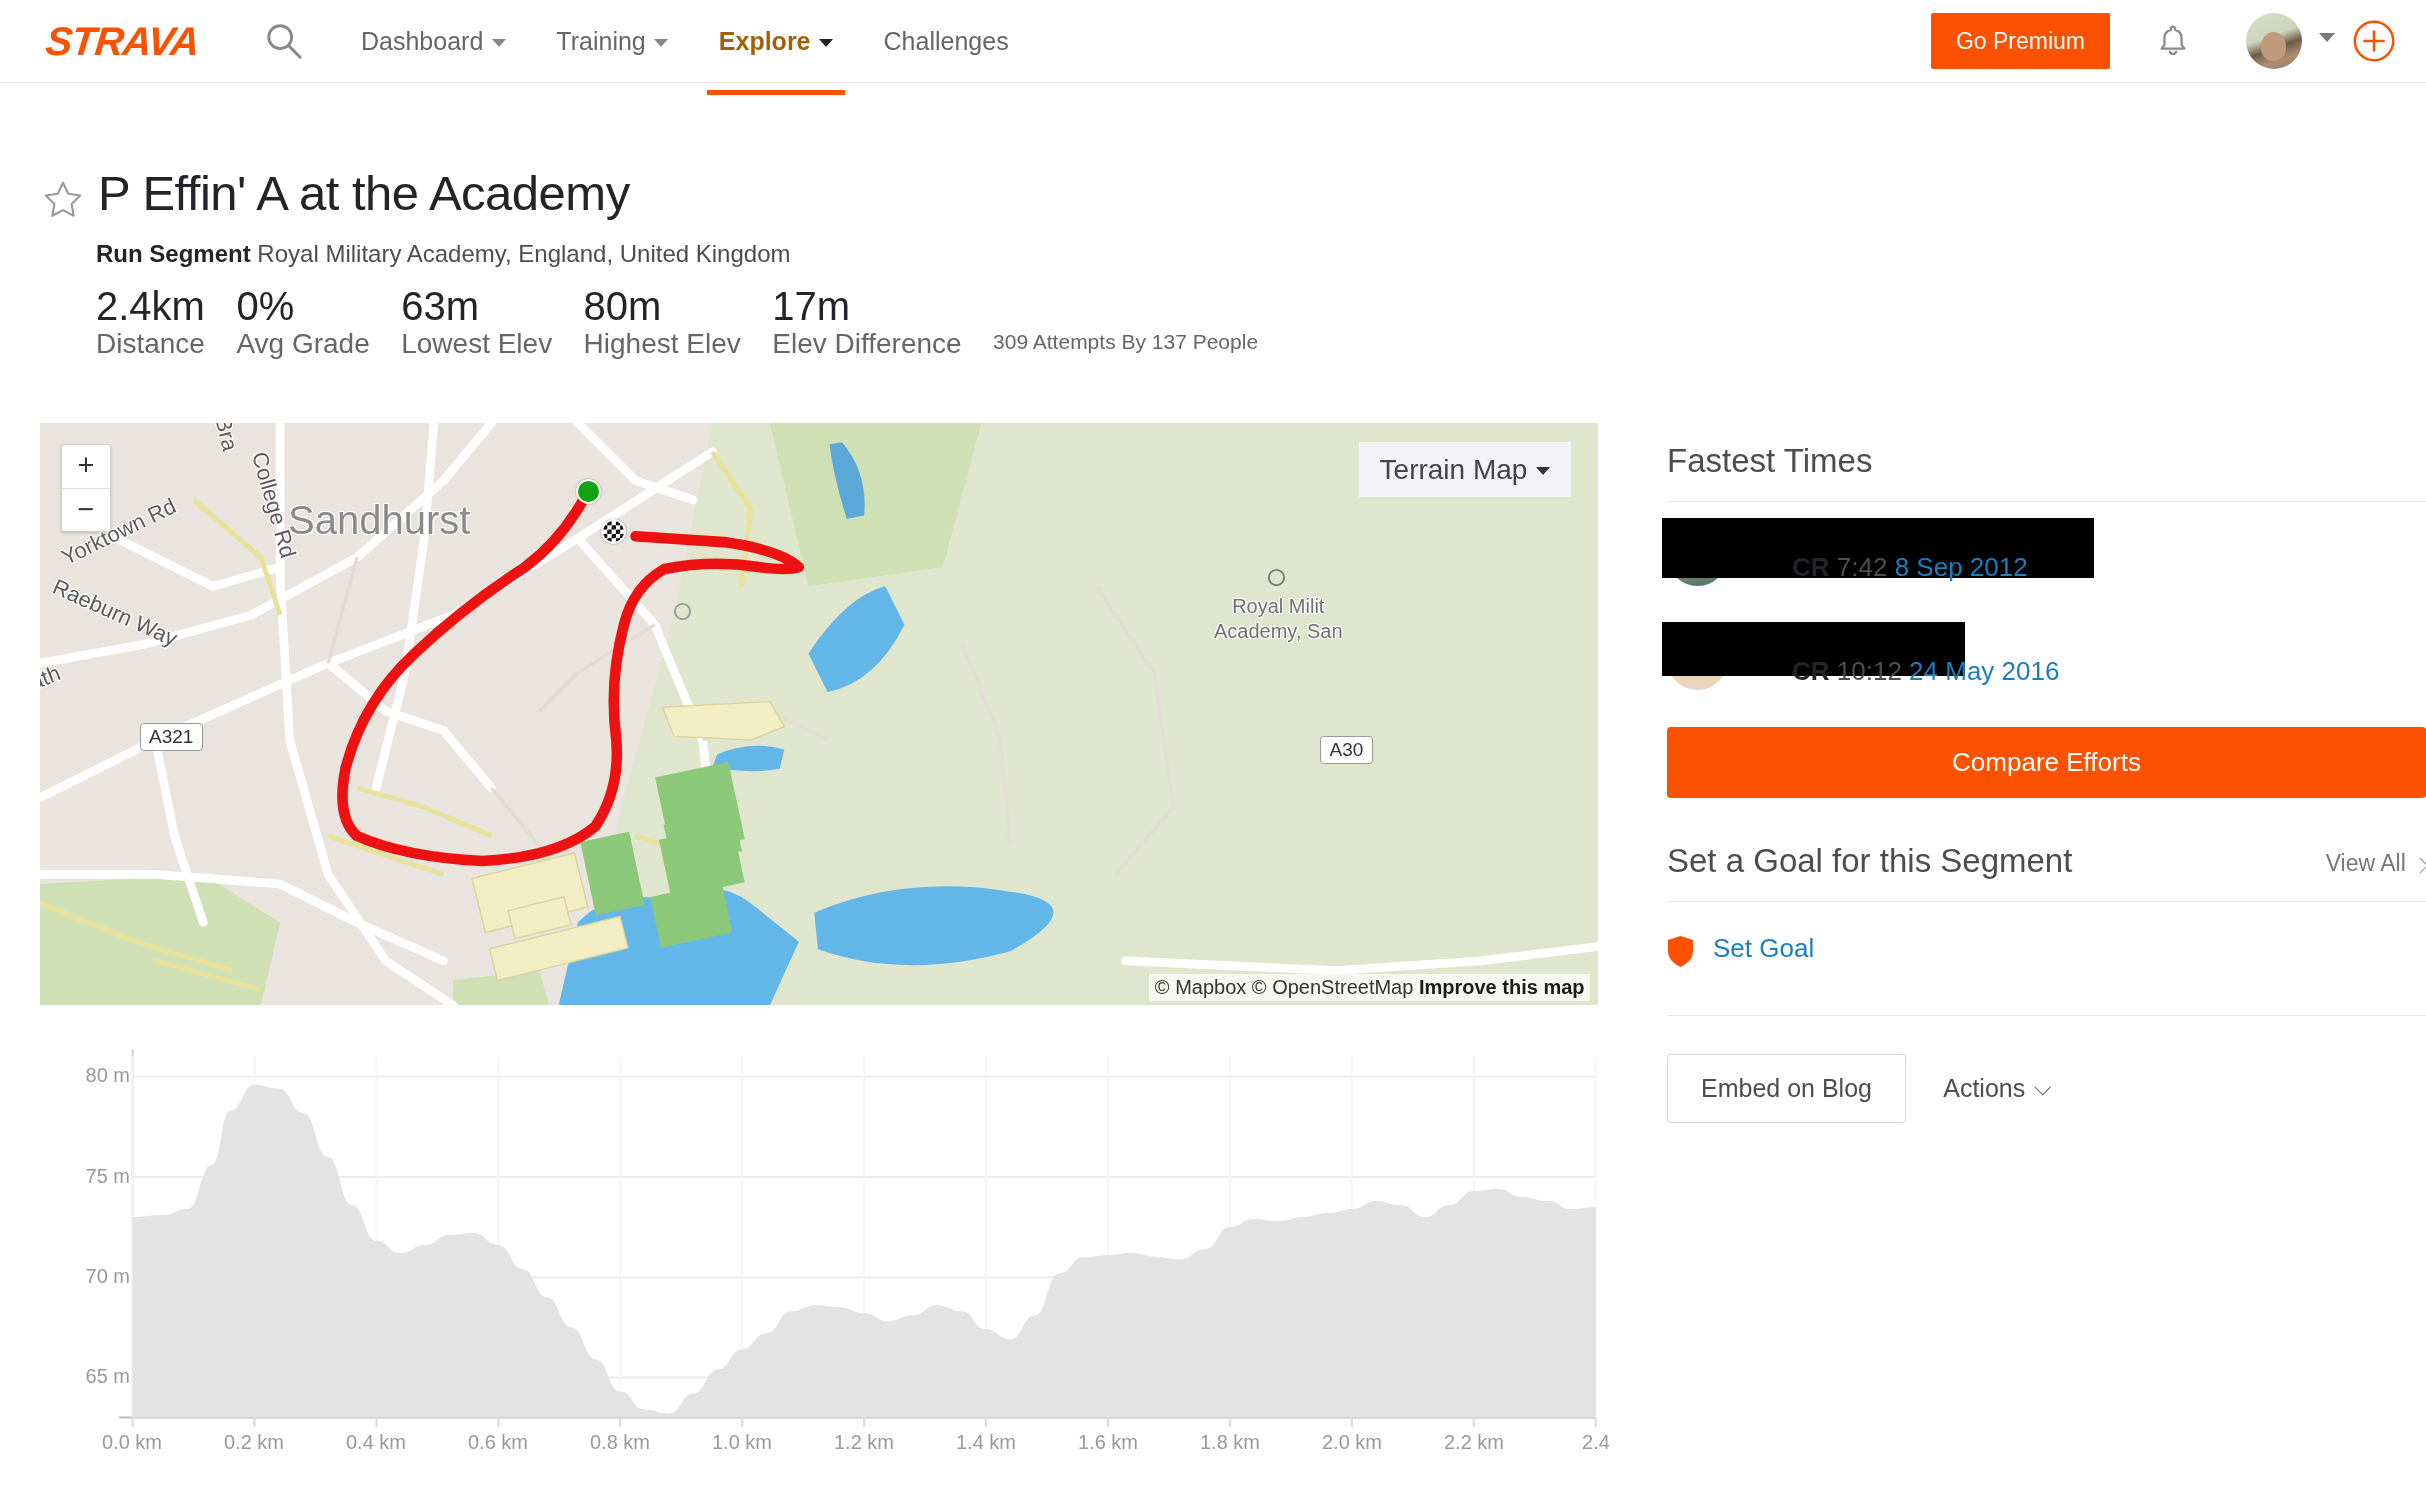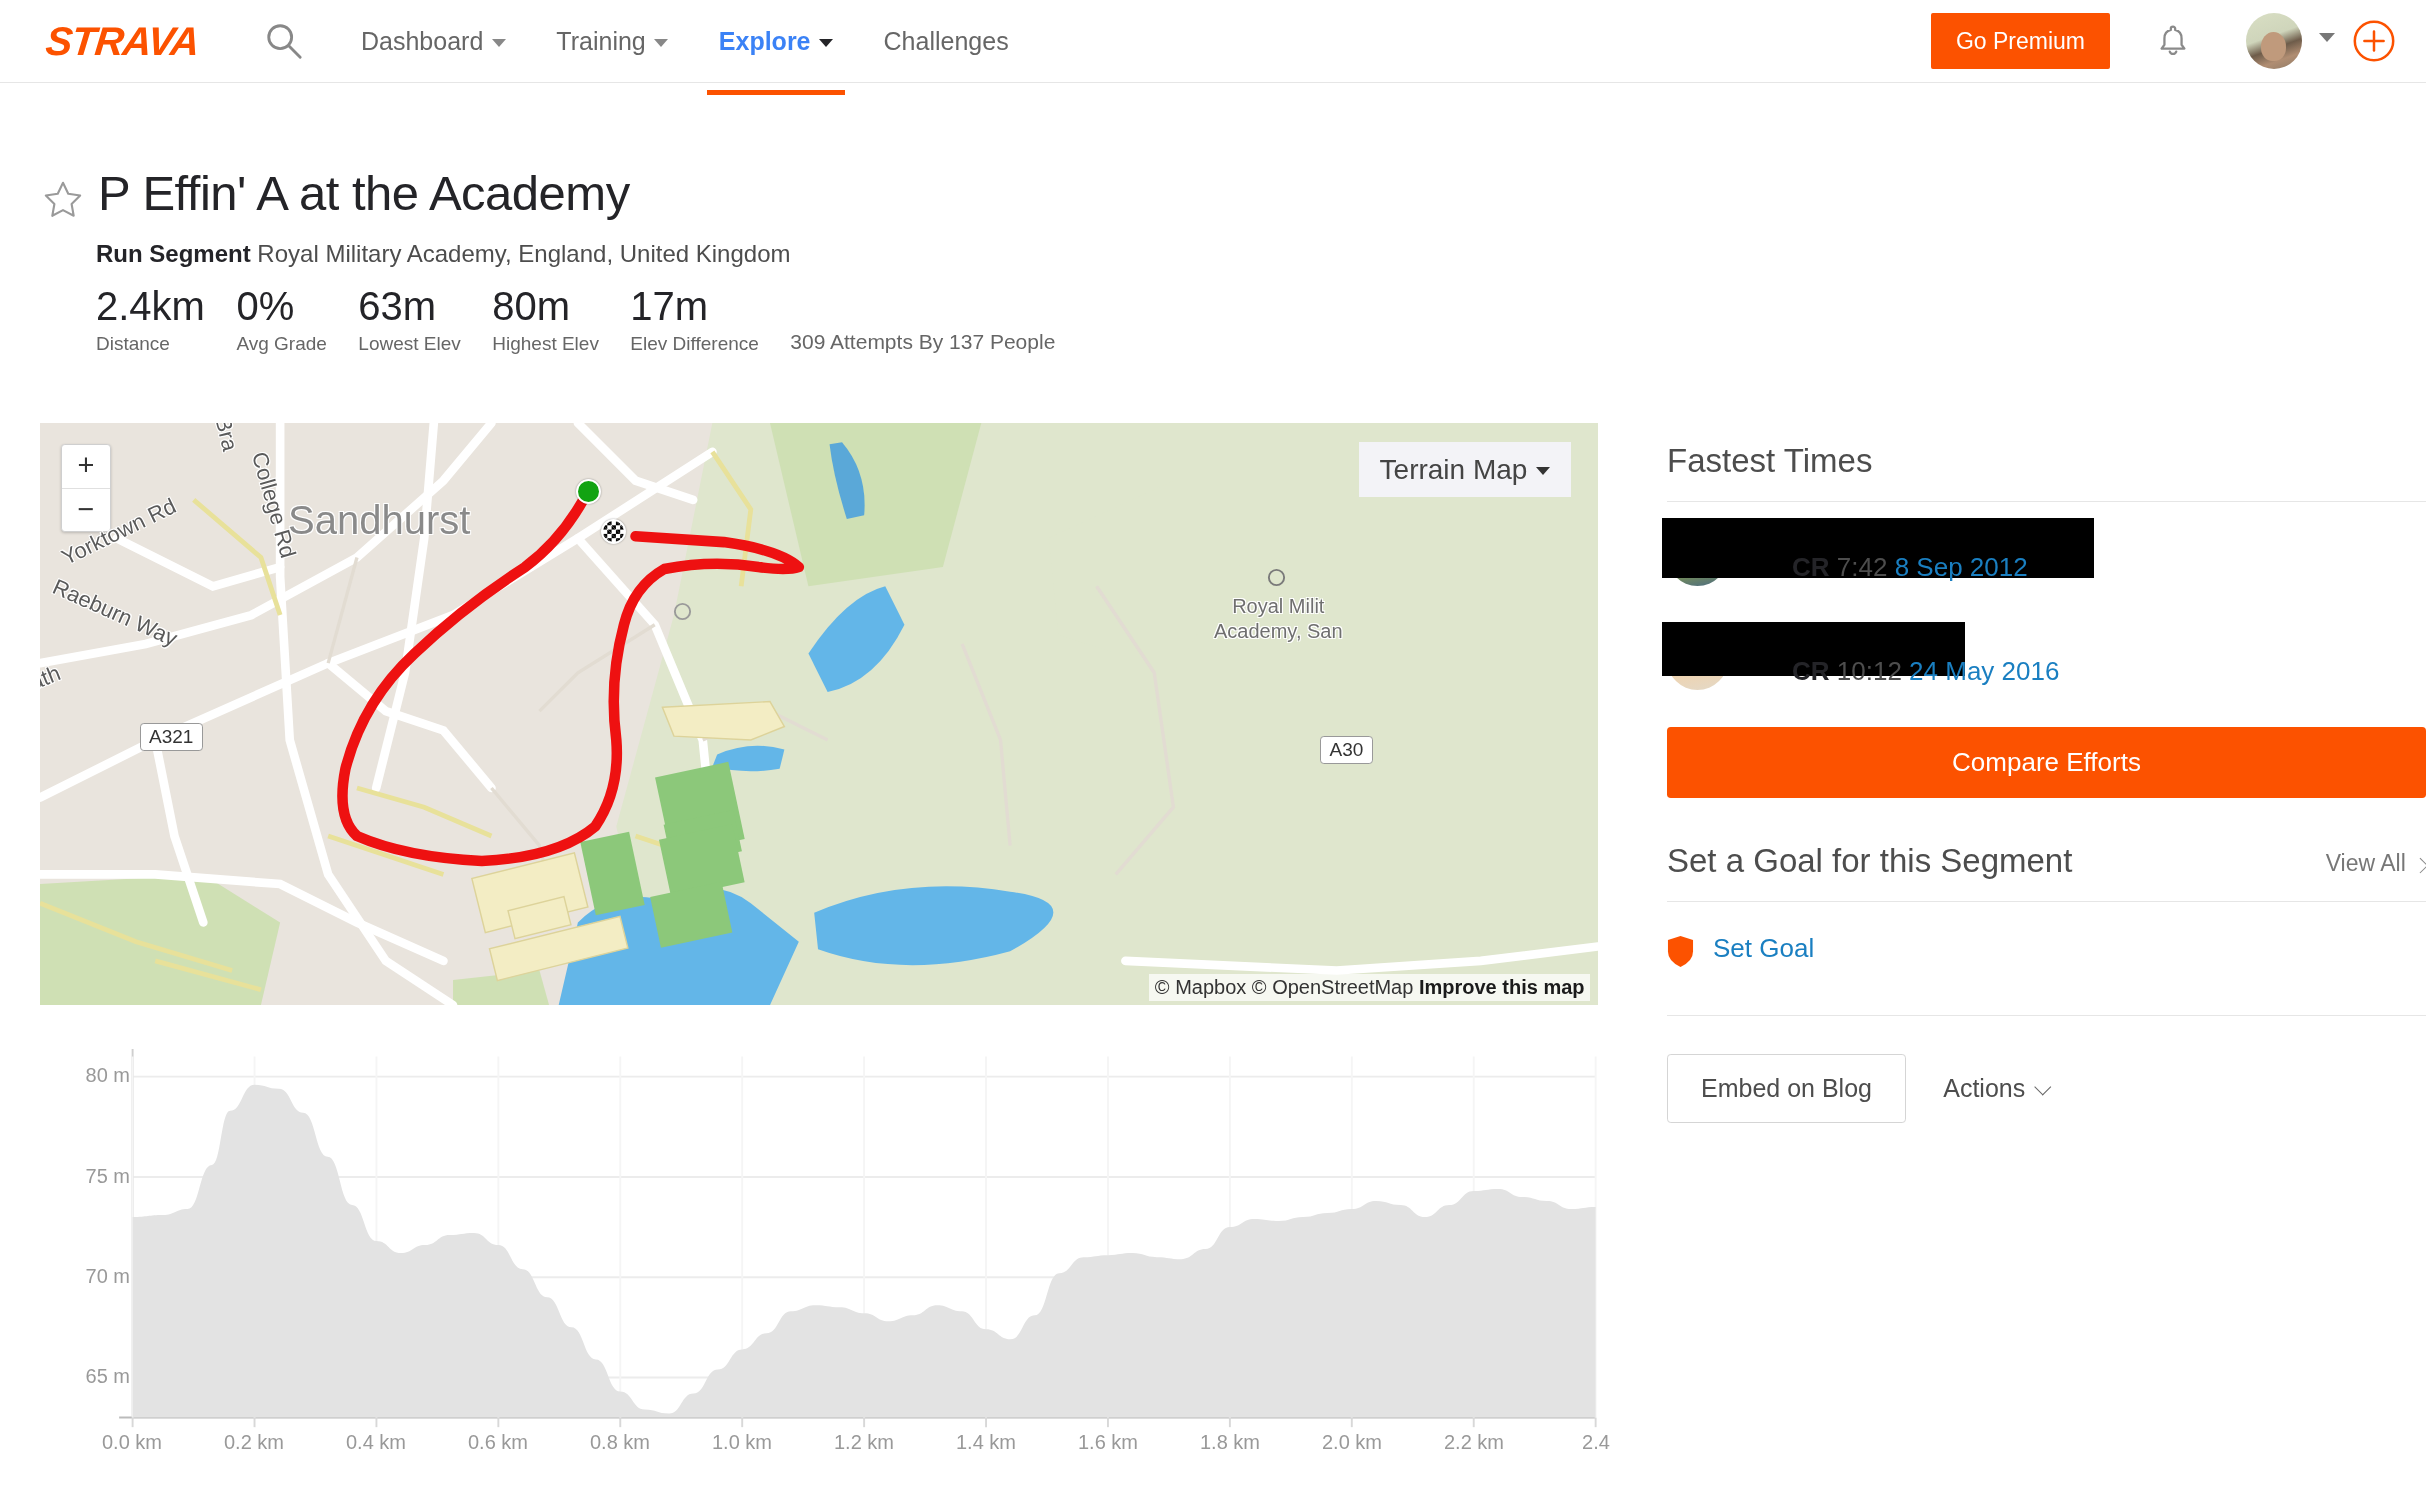--- a/index.html
+++ b/index.html
@@ -25,21 +25,21 @@
     transform: skewX(-6deg);
   }
   .search-icon { position: absolute; left: 264px; top: 21px; width: 40px; height: 40px; }
   .nav { position: absolute; left: 338px; top: 0; height: 83px; }
   .nav-item {
     position: relative; display: inline-block;
     height: 95px; line-height: 83px;
     padding: 0 23px; font-size: 25px; color: #666;
     vertical-align: top; white-space: nowrap;
   }
-  .nav-item.active { color: #3b82f6; font-weight: bold; }
+  .nav-item.active { color: #a16207; font-weight: bold; }
   .nav-item.active::after {
     content: ""; position: absolute; left: 11.5px; right: 11.5px; bottom: 0;
     height: 4.8px; background: #fc5200;
   }
   .caret-dn {
     display: inline-block; width: 0; height: 0; margin-left: 8.6px;
     border-left: 7.7px solid transparent; border-right: 7.7px solid transparent;
     border-top: 8.6px solid #888; vertical-align: middle;
   }
   .nav-item.active .caret-dn { border-top-color: #242428; }
@@ -80,21 +80,21 @@
   }
   .sub-row {
     position: absolute; left: 96px; top: 240px;
     font-size: 24px; color: #4d4d4d; white-space: nowrap;
   }
   .sub-row b { color: #242428; font-weight: bold; }
 
   .stats { position: absolute; left: 96px; top: 283px; white-space: nowrap; }
   .stat { display: inline-block; vertical-align: top; margin-right: 27px; text-align: left; }
   .stat .v { font-size: 40px; color: #242428; font-weight: normal; line-height: 46px; }
-  .stat .l { font-size: 19px; color: #666; line-height: 29px; }
+  .stat .l { font-size: 28px; color: #666; line-height: 29px; }
   .attempts {
     display: inline-block; vertical-align: bottom;
     font-size: 21px; color: #666; padding-bottom: 3.8px;
   }
 
   
   .map {
     position: absolute; left: 40px; top: 423px;
     width: 1558px; height: 582px;
     background: #e8e3dc; overflow: hidden;

